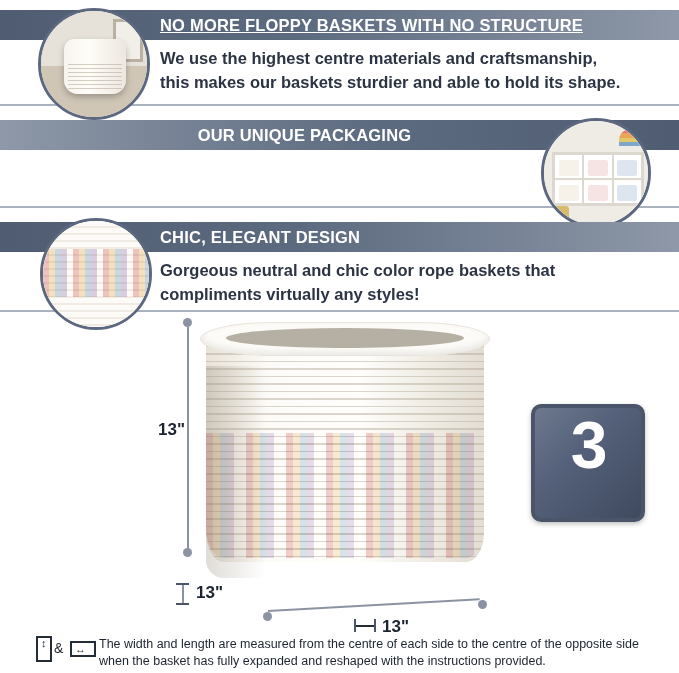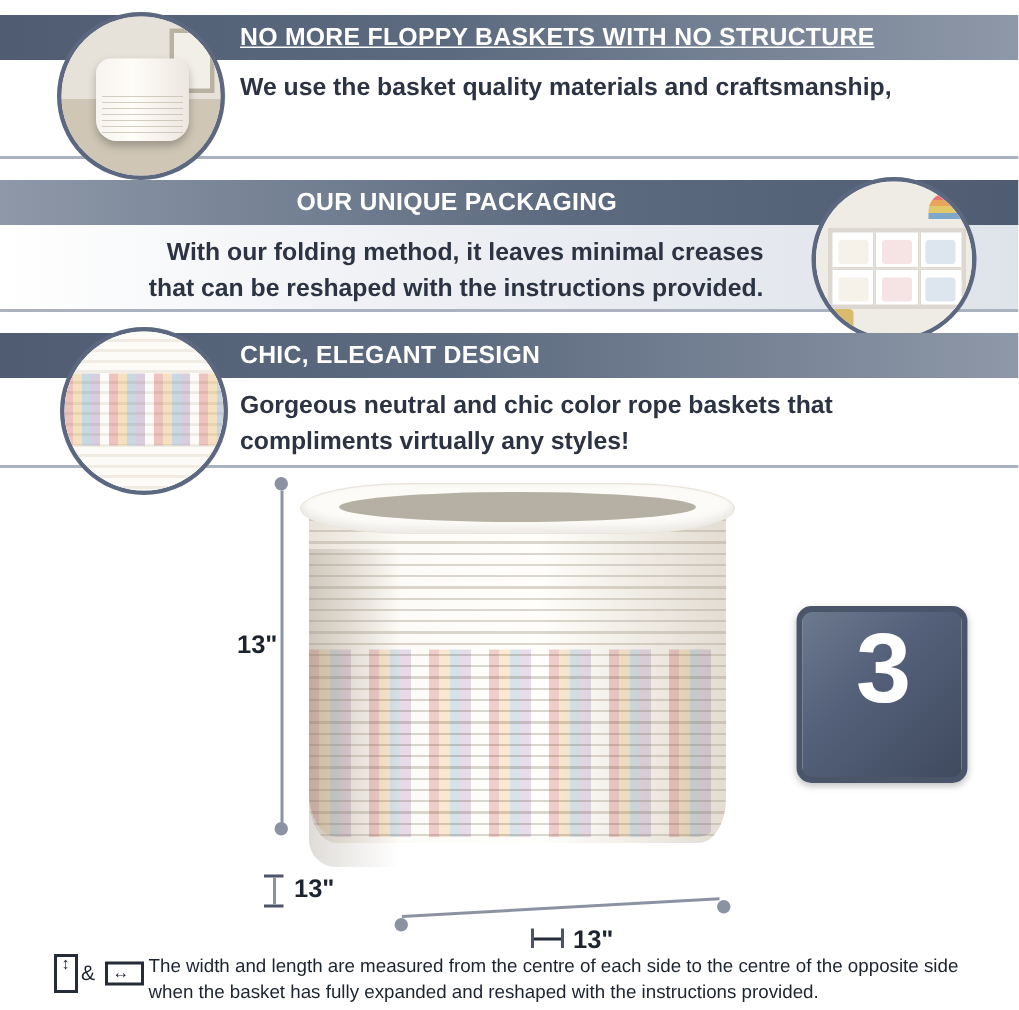--- a/index.html
+++ b/index.html
@@ -323,39 +323,36 @@
 </style>
 </head>
 <body>
 
 <div class="page">
 
   <div class="bar bar-title" style="top:10px;text-decoration:underline;">
     <span>NO MORE FLOPPY BASKETS WITH NO STRUCTURE</span>
   </div>
   <div class="bar bar-body" style="top:40px;height:62px;">
-    <div>We use the basket quality materials and craftsmanship,</div>
+    <div>We use the highest centre materials and craftsmanship,</div>
+    <div>this makes our baskets sturdier and able to hold its shape.</div>
   </div>
   <div class="hr-line" style="top:104px;"></div>
 
   <div class="circle-photo" style="left:38px;top:8px;width:106px;height:106px;">
     <div class="photo1-bg">
       <div class="photo1-wall"></div>
       <div class="photo1-floor"></div>
       <div class="photo1-frame"></div>
       <div class="photo1-basket"></div>
     </div>
   </div>
 
   <div class="bar bar-title right" style="top:120px;">
     <span>OUR UNIQUE PACKAGING</span>
-  </div>
-  <div class="bar bar-body right shaded" style="top:150px;height:56px;">
-    <div>With our folding method, it leaves minimal creases</div>
-    <div>that can be reshaped with the instructions provided.</div>
   </div>
   <div class="hr-line" style="top:206px;"></div>
 
   <div class="circle-photo" style="left:541px;top:118px;width:104px;height:104px;">
     <div class="photo2-bg">
       <div class="photo2-rainbow"></div>
       <div class="photo2-toy"></div>
       <div class="photo2-shelf">
         <div class="photo2-cell">
             <div class="photo2-basket"></div>

